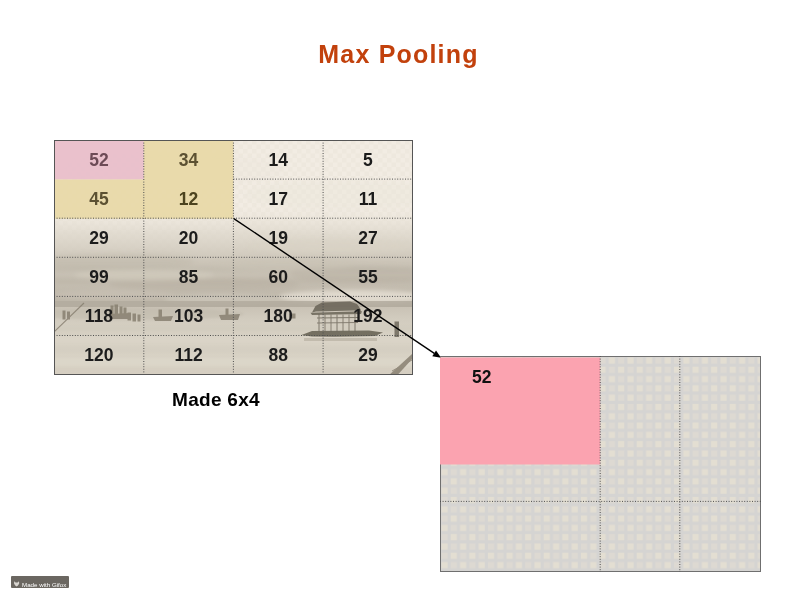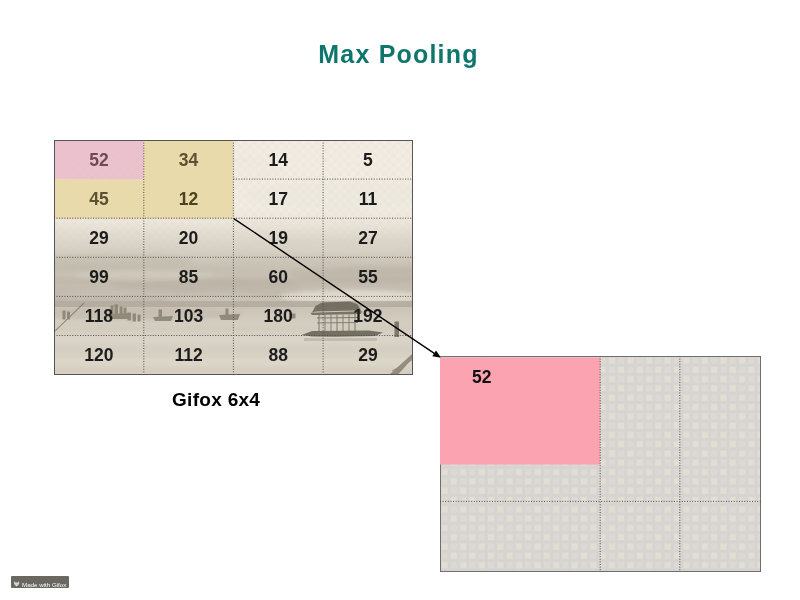--- a/index.html
+++ b/index.html
@@ -3,21 +3,21 @@
 <meta charset="utf-8">
 <style>
   html,body{margin:0;padding:0;}
   body{width:800px;height:600px;background:#ffffff;position:relative;overflow:hidden;
        font-family:"Liberation Sans", sans-serif;}
   .abs{position:absolute;}
 </style>
 </head>
 <body>
 
-<div class="abs" style="left:0;top:40px;width:797px;text-align:center;font-weight:bold;font-size:25px;color:#0f766e;letter-spacing:1.2px;">Max&nbsp;Pooling</div>
+<div class="abs" style="left:0;top:40px;width:797px;text-align:center;font-weight:bold;font-size:25px;color:#c2410c;letter-spacing:1.2px;">Max&nbsp;Pooling</div>
 
 <svg class="abs" style="left:54px;top:140px;" width="359" height="235" viewBox="0 0 359 235">
   <defs>
     <pattern id="skychk" width="9" height="9" patternUnits="userSpaceOnUse">
       <rect width="9" height="9" fill="#f2ece3"></rect>
       <rect x="0" y="0" width="4.5" height="4.5" fill="#eee8de"></rect>
       <rect x="4.5" y="4.5" width="4.5" height="4.5" fill="#eee8de"></rect>
     </pattern>
     <filter id="soft" x="-20%" y="-20%" width="140%" height="140%">
       <feGaussianBlur stdDeviation="2.2"></feGaussianBlur>
@@ -148,21 +148,21 @@
     <text x="134.6" y="182.0">103</text>
     <text x="224.2" y="182.0">180</text>
     <text x="313.9" y="182.0">192</text>
     <text x="44.9" y="221.1">120</text>
     <text x="134.6" y="221.1">112</text>
     <text x="224.2" y="221.1">88</text>
     <text x="313.9" y="221.1">29</text>
   </g>
 </svg>
 
-<div class="abs" style="left:172px;top:389px;font-weight:bold;font-size:19px;color:#000;letter-spacing:0.3px;">Gifox 6x4</div>
+<div class="abs" style="left:172px;top:389px;font-weight:bold;font-size:19px;color:#000;letter-spacing:0.3px;">Made 6x4</div>
 
 <svg class="abs" style="left:0;top:0;pointer-events:none;" width="800" height="600" viewBox="0 0 800 600">
   <line x1="233.8" y1="218.6" x2="434.3" y2="353.4" stroke="#000" stroke-width="1.4"></line>
   <path d="M441 357.8 L432.3 356.3 L436 350.5 Z" fill="#000"></path>
 </svg>
 
 <svg class="abs" style="left:440px;top:356px;" width="321" height="216" viewBox="0 0 321 216">
   <defs>
     <pattern id="outchk" width="18.6" height="18.6" patternUnits="userSpaceOnUse">
       <rect width="18.6" height="18.6" fill="#d5d4d2"></rect>

